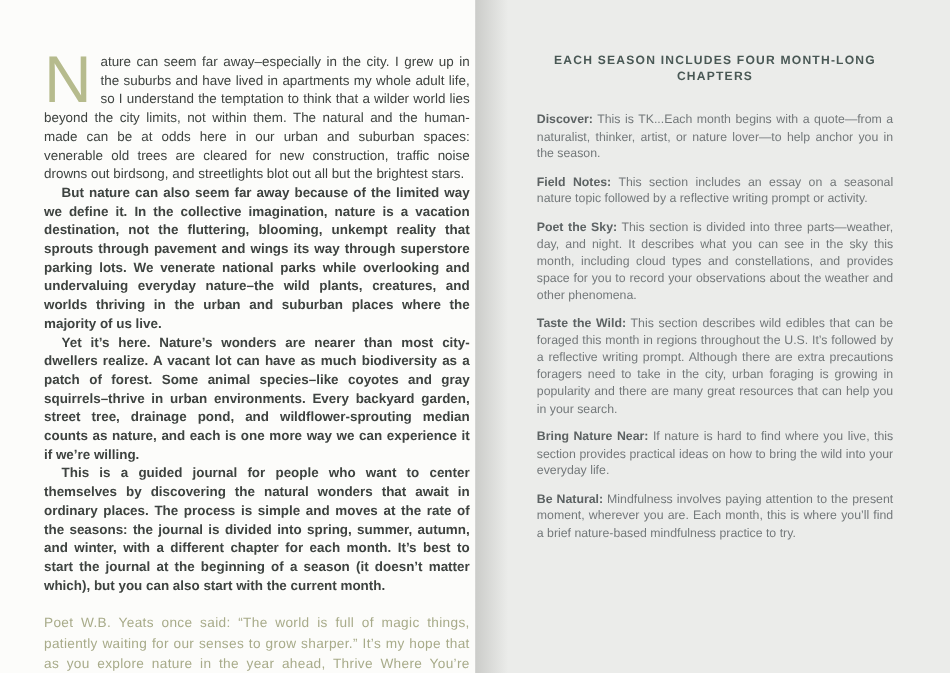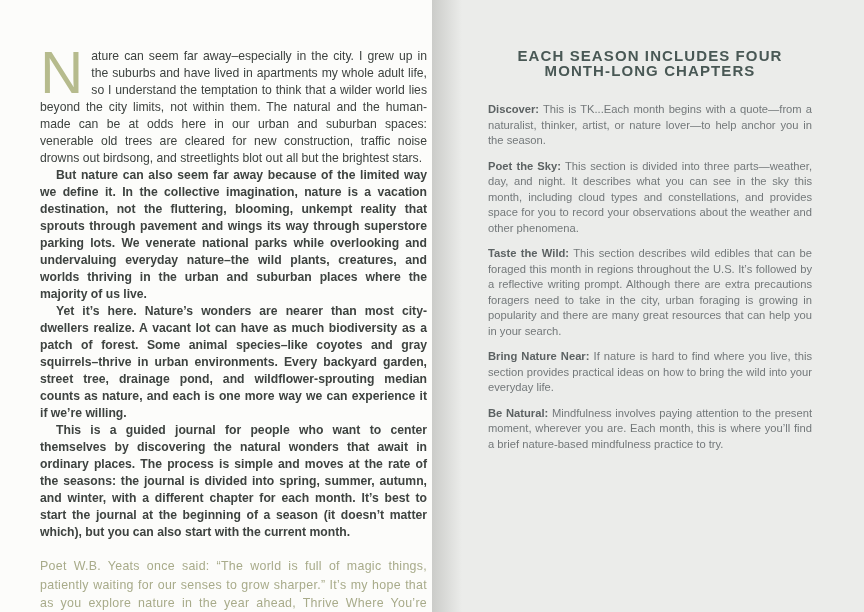--- a/index.html
+++ b/index.html
@@ -59,21 +59,21 @@
     left: 0; top: 0; bottom: 0;
     width: 30px;
     background: linear-gradient(to right, rgba(120,120,115,0.28), rgba(120,120,115,0.0));
     pointer-events: none;
   }
   .section-heading {
     color: #49585
 
 5;
     color: #495855;
-    font-size: 15px;
+    font-size: 11px;
     font-weight: bold;
     letter-spacing: 1.1px;
     line-height: 15px;
     text-align: center;
     margin-bottom: 24px;
   }
   .right-items {
     color: #73787a;
     font-size: 11.2px;
     line-height: 15.5px;
@@ -102,20 +102,21 @@
     <p class="quote-para">Poet W.B. Yeats once said: “The world is full of magic things, patiently waiting for our senses to grow sharper.” It’s my hope that as you explore nature in the year ahead, Thrive Where You’re Planted will sharpen your senses so that you too can see the magic in the ordinary.</p>
   </section>
 
   <section class="page-right">
     <div class="gutter-shadow"></div>
 
     <h2 class="section-heading"><span>EACH SEASON INCLUDES FOUR MONTH-LONG CHAPTERS</span><br></h2>
 
     <div class="right-items">
       <p class="item"><span class="item-label">Discover:</span> <span>This is TK...Each month begins with a quote—from a naturalist, thinker, artist, or nature lover—to help anchor you in the season.</span></p>
+      <p class="item"><span class="item-label">Field Notes:</span> <span>This section includes an essay on a seasonal nature topic followed by a reflective writing prompt or activity.</span></p>
       <p class="item"><span class="item-label">Poet the Sky:</span> <span>This section is divided into three parts—weather, day, and night. It describes what you can see in the sky this month, including cloud types and constellations, and provides space for you to record your observations about the weather and other phenomena.</span></p>
       <p class="item"><span class="item-label">Taste the Wild:</span> <span>This section describes wild edibles that can be foraged this month in regions throughout the U.S. It’s followed by a reflective writing prompt. Although there are extra precautions foragers need to take in the city, urban foraging is growing in popularity and there are many great resources that can help you in your search.</span></p>
       <p class="item"><span class="item-label">Bring Nature Near:</span> <span>If nature is hard to find where you live, this section provides practical ideas on how to bring the wild into your everyday life.</span></p>
       <p class="item"><span class="item-label">Be Natural:</span> <span>Mindfulness involves paying attention to the present moment, wherever you are. Each month, this is where you’ll find a brief nature-based mindfulness practice to try.</span></p>
 
     </div>
   </section>
 
 </div>
 

